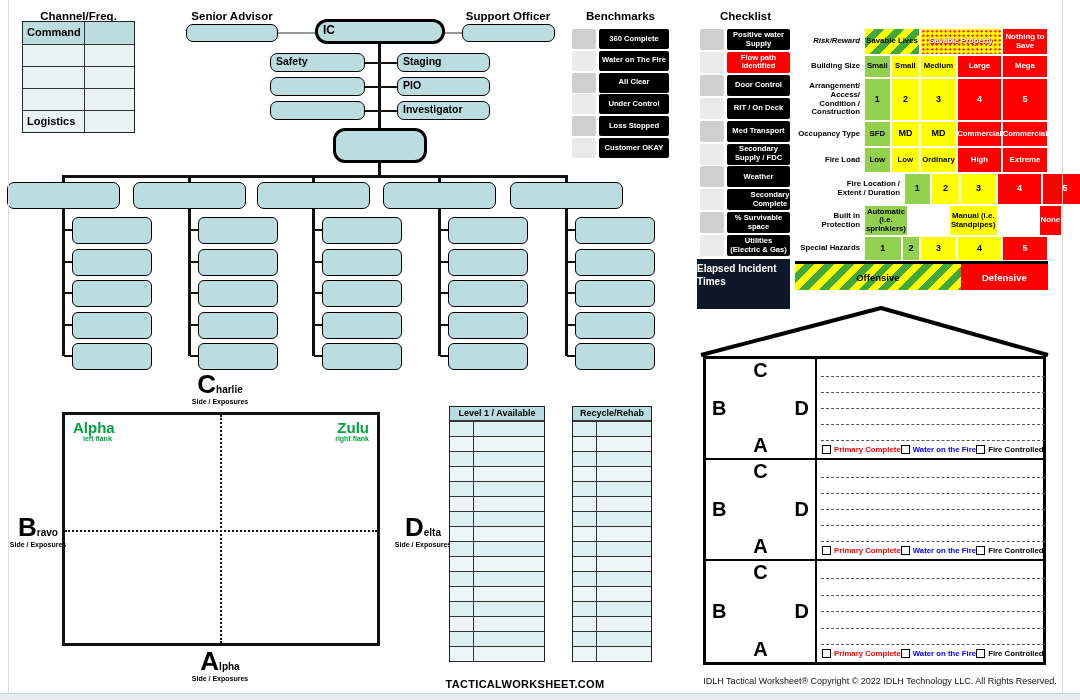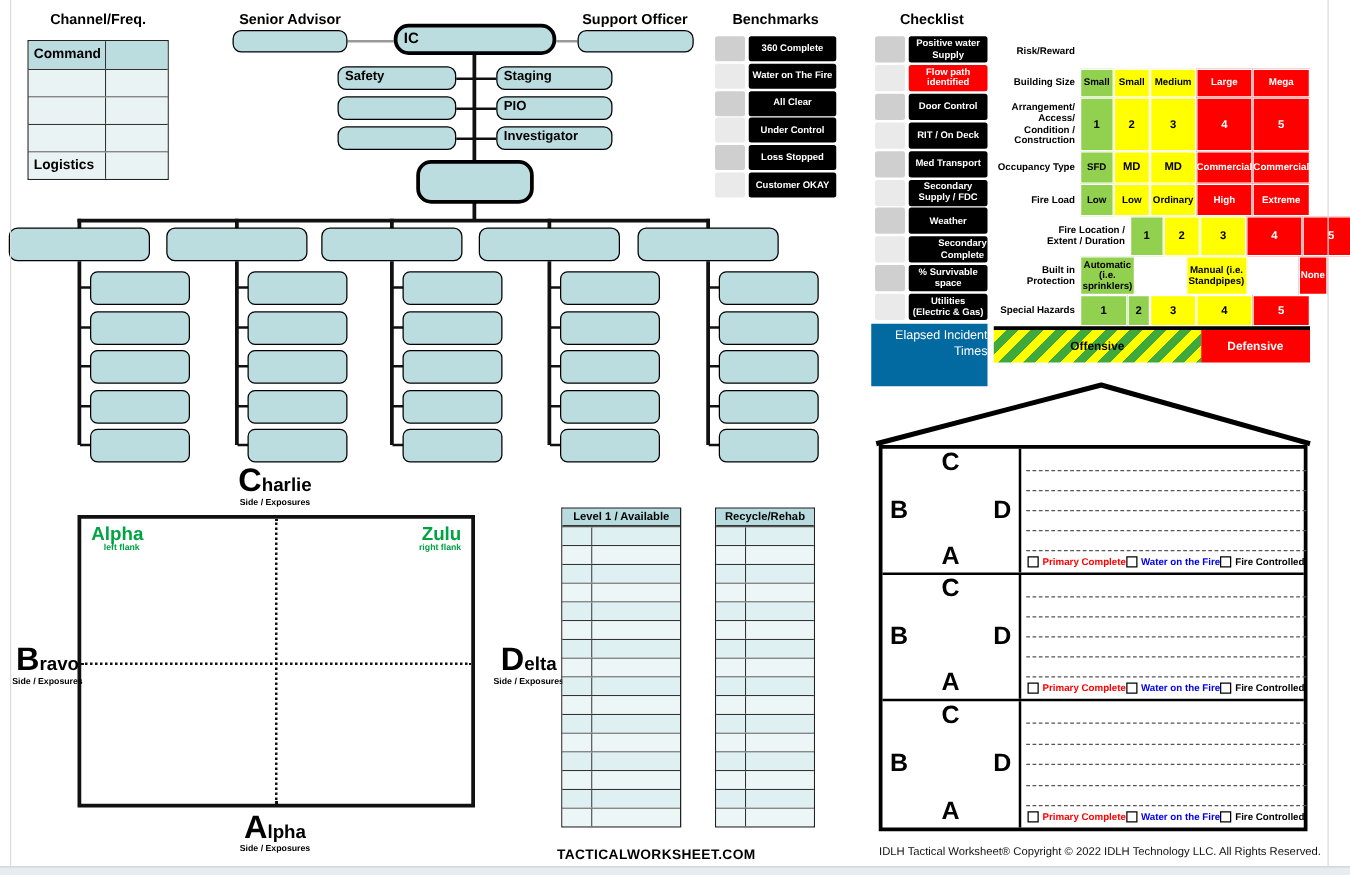--- a/index.html
+++ b/index.html
@@ -15,22 +15,22 @@
   .gline{position:absolute;background:#999}
   
   .bm-row{position:absolute;display:flex}
   .graycell{border-radius:2px;flex:none}
   .g-dark{background:#cfcfcf}
   .g-light{background:#eaeaea}
   .blackcell{background:#000;color:#fff;font-weight:bold;font-size:7.6px;line-height:1.15;
              display:flex;align-items:center;justify-content:center;text-align:center;
              border-radius:2px;padding:1px 2px;flex:none}
   .redcell{background:#fe0000 !important}
-  .elapsed{position:absolute;background:#0369a1;color:#fff;font-weight:normal;font-size:10px;
-           text-align:right;line-height:1.25;padding-top:4px}
+  .elapsed{position:absolute;background:#0f172a;color:#fff;font-weight:bold;font-size:10px;
+           text-align:left;line-height:1.25;padding-top:4px}
   
   .s-row{position:absolute;display:flex}
   .s-label{display:flex;align-items:center;justify-content:flex-end;text-align:right;
            font-weight:bold;font-size:7.8px;line-height:1.15;padding-right:4px;flex:none}
   .s-cells{display:flex;flex:none}
   .s-cell{display:flex;align-items:center;justify-content:center;text-align:center;
           font-weight:bold;font-size:7.8px;line-height:1.1;border:1px solid #fff;padding:0 1px}
   .s-green{background:#92d050;color:#000}
   .s-yellow{background:#ffff00;color:#000}
   .s-red{background:#fe0000;color:#fff}
@@ -39,21 +39,21 @@
           background-image:radial-gradient(#fe0000 1.1px,rgba(255,255,255,0) 1.2px);
           background-size:4.5px 4.5px}
   .s-bar{position:absolute;display:flex;border-top:3px solid #000}
   .s-bar>div{display:flex;align-items:center;justify-content:center;font-weight:bold;font-size:9.5px}
   
   .qbox{position:absolute;border:3px solid #111;background:#fff}
   .qdot-v{position:absolute;top:0;bottom:0;left:49.6%;border-left:2.5px dotted #111}
   .qdot-h{position:absolute;left:0;right:0;top:50.6%;border-top:2.5px dotted #111}
   .bigword{font-weight:bold;line-height:1;white-space:nowrap}
   .bigword .big{font-size:26px}
-  .bigword .rest{font-size:15px}
+  .bigword .rest{font-size:10px}
   .sub{font-weight:bold;font-size:7px;text-align:center;margin-top:1px}
   .corner{position:absolute;font-weight:bold;color:#00a342;line-height:1}
   .corner .t{font-size:15px}
   .corner .s{font-size:7px}
   
   .tbl{position:absolute;border:1.5px solid #222}
   .tbl-row{display:flex;border-top:1px solid #333}
   .tbl-row:first-child{border-top:none}
   .tbl-c1{border-right:1px solid #333;flex:none}
   .tbl-head{background:#b7dbde;font-weight:bold;text-align:center;border-bottom:1px solid #333}
@@ -77,21 +77,21 @@
   .edge{position:absolute;background:#dcdcdc}
   .bottom-strip{position:absolute;left:0;top:693px;width:1080px;height:7px;
                 background:#e8ecef;border-top:1px solid #ccd1d6}
 </style>
 </head>
 <body>
 
 <div id="canvas">
 
   <div class="abs title" style="left:22px;top:10px;width:113px">Channel/Freq.</div>
-  <div class="tbl" id="channel-table" style="left:22px;top:32px;width:113px">
+  <div class="tbl" id="channel-table" style="left:22px;top:21px;width:113px">
       <div class="tbl-row" style="height: 22px;">
         <div class="tbl-c1" style="width: 62px; font-weight: bold; font-size: 11px; line-height: 20px; padding-left: 4px; background: rgb(188, 221, 224);">Command</div>
         <div style="flex: 1 1 0%; background: rgb(188, 221, 224);"></div>
       </div>
       <div class="tbl-row" style="height: 22px;">
         <div class="tbl-c1" style="width: 62px; font-weight: bold; font-size: 11px; line-height: 20px; padding-left: 4px; background: rgb(233, 243, 244);"></div>
         <div style="flex: 1 1 0%; background: rgb(233, 243, 244);"></div>
       </div>
       <div class="tbl-row" style="height: 22px;">
         <div class="tbl-c1" style="width: 62px; font-weight: bold; font-size: 11px; line-height: 20px; padding-left: 4px; background: rgb(233, 243, 244);"></div>
@@ -285,21 +285,26 @@
       </div>
       <div class="bm-row" style="left: 700px; top: 235.1px; width: 91px; height: 21px; gap: 3px;">
         <div class="graycell g-light" style="width: 24px; height: 21px;"></div>
         <div class="blackcell" style="width: 63px; height: 21px;">Utilities (Electric &amp; Gas)</div>
       </div>
     </div>
   <div class="elapsed" style="left:697px;top:259px;width:93px;height:50px">Elapsed Incident Times</div>
 
   <div id="strategy">
       <div class="s-row" style="left: 795px; top: 28px; width: 253px; height: 27px;">
-        <div class="s-label" style="width: 69px;">Risk/Reward</div>
+        <div class="s-label" style="width: 69px; font-style: italic;">Risk/Reward</div>
+        <div class="s-cells" style="width: 184px;">
+          <div class="s-cell s-stripes" style="width: 56.12px;">Savable Lives</div>
+          <div class="s-cell s-dots" style="width: 81.88px;">Savable Property</div>
+          <div class="s-cell s-red" style="width: 46px;">Nothing to Save</div>
+        </div>
       </div>
       <div class="s-row" style="left: 795px; top: 55px; width: 253px; height: 23px;">
         <div class="s-label" style="width: 69px;">Building Size</div>
         <div class="s-cells" style="width: 184px;">
           <div class="s-cell s-green" style="width: 26.68px;">Small</div>
           <div class="s-cell s-yellow" style="width: 29.44px;">Small</div>
           <div class="s-cell s-yellow" style="width: 36.8px;">Medium</div>
           <div class="s-cell s-red" style="width: 45.08px;">Large</div>
           <div class="s-cell s-red" style="width: 46px;">Mega</div>
         </div>

